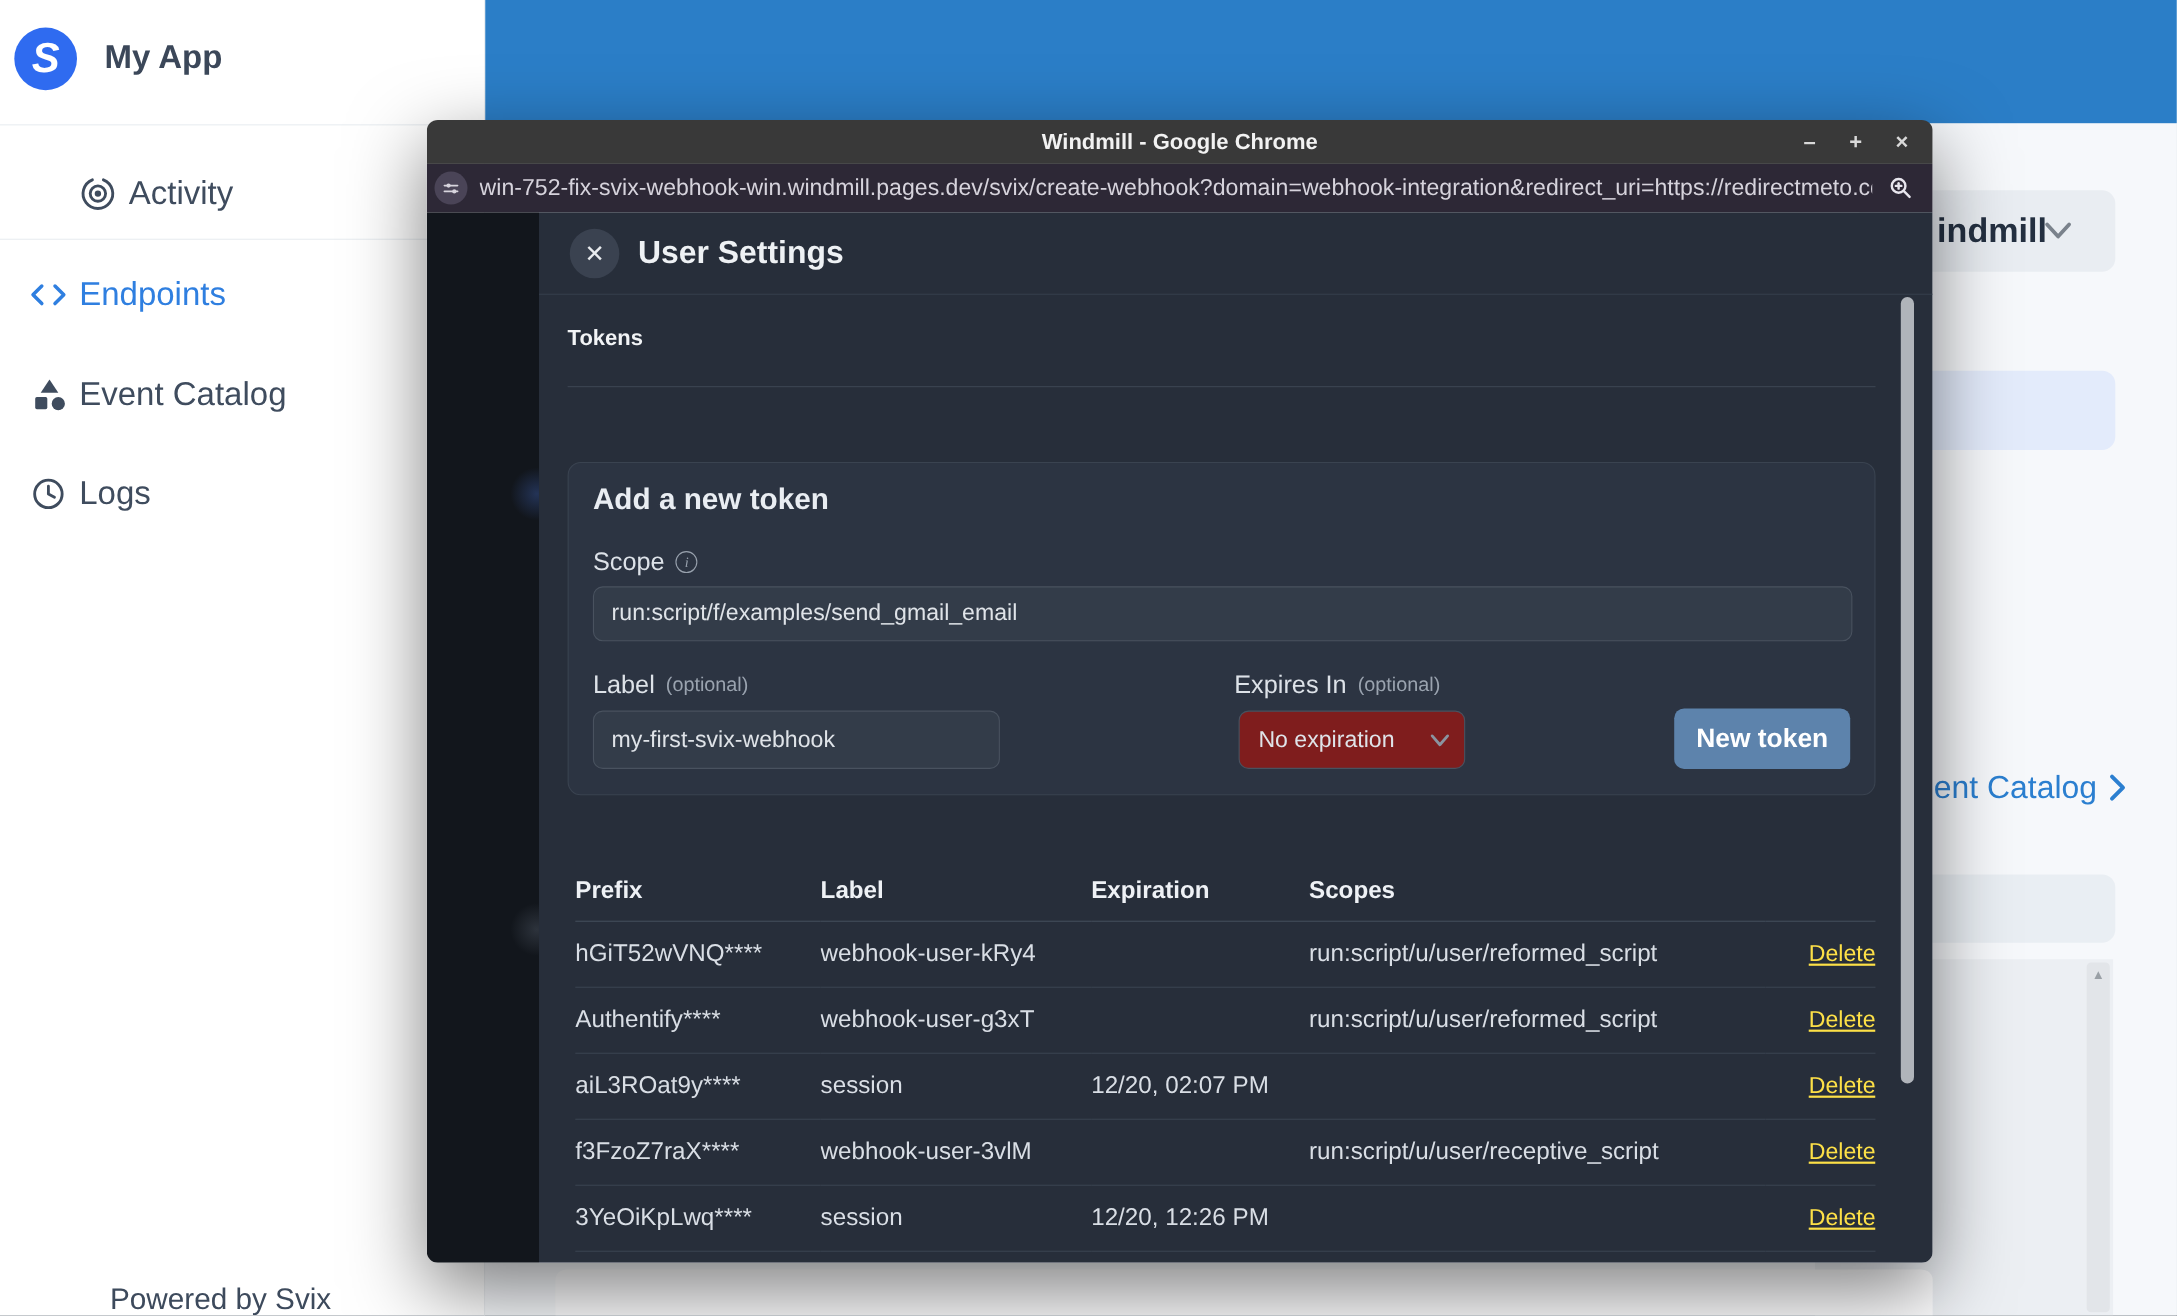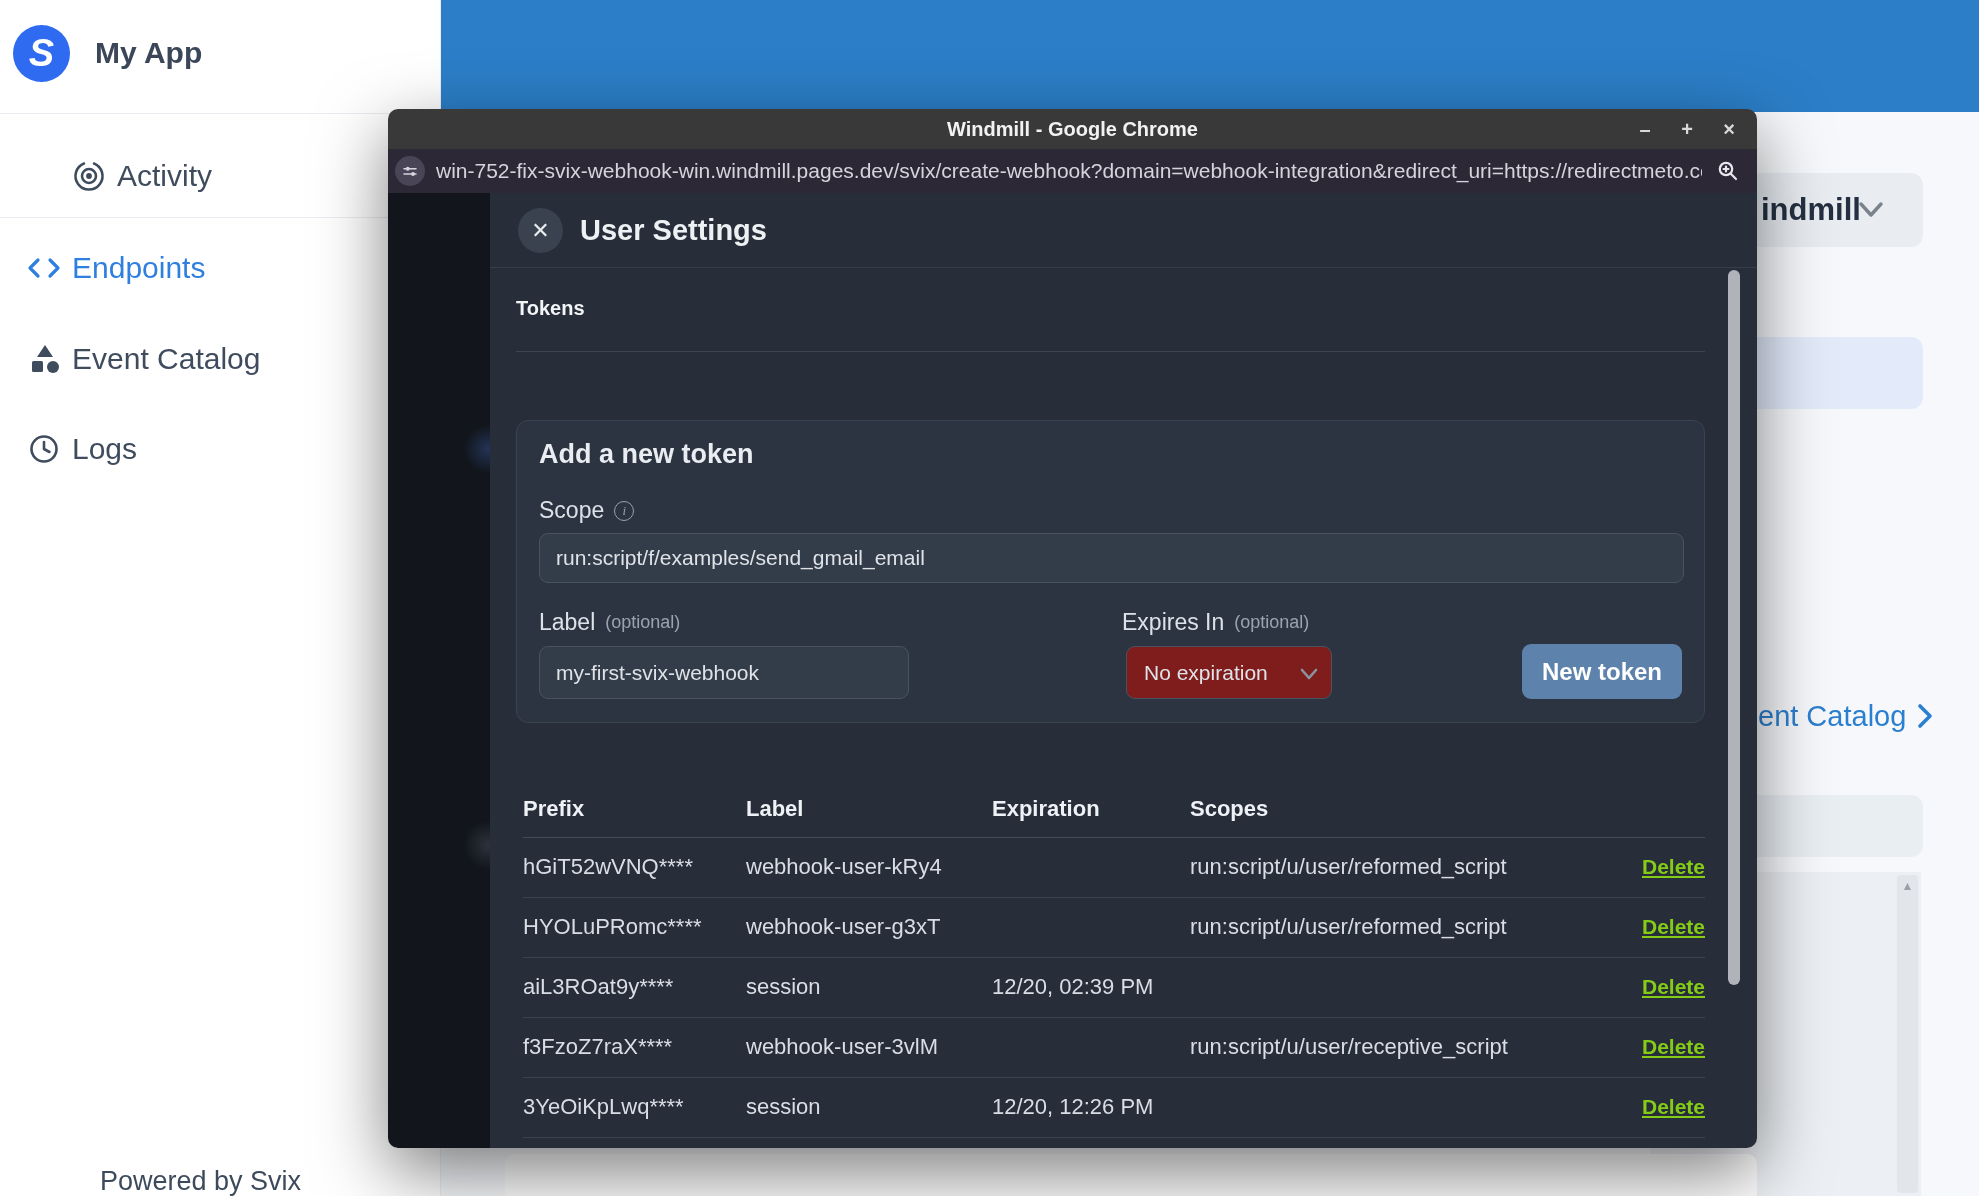--- a/index.html
+++ b/index.html
@@ -76,21 +76,21 @@
   .sel { position:absolute; left:609px; top:225px; width:206px; height:53px; background:#7f1d1d; border:1px solid #49525f; border-radius:9px; cursor:pointer; }
   .sel-val { position:absolute; left:17px; top:0; height:51px; line-height:51px; font-size:21px; color:#dfe3e8; }
   .sel-chev { position:absolute; right:13px; top:20px; }
   .btn-new { position:absolute; right:22px; top:223px; width:160px; height:55px; background:#5d83ac; border:none; border-radius:9px; color:#ffffff; font-size:24px; font-weight:bold; cursor:pointer; font-family:"Liberation Sans", sans-serif; }
 
   .tok-wrap { position:absolute; left:33px; top:588px; width:1182px; }
   .tok-table { border-collapse:collapse; table-layout:fixed; width:1182px; }
   .tok-table th { text-align:left; font-size:22px; font-weight:bold; color:#eef1f5; height:56px; border-bottom:1px solid #434c5a; }
   .tok-table td { font-size:22px; color:#d9dee5; height:60px; border-bottom:1px solid #3a4350; overflow:hidden; white-space:nowrap; }
   .c-del { text-align:right; }
-  .c-del a { color:#84cc16; font-weight:bold; font-size:21px; text-decoration:underline; cursor:pointer; }
+  .c-del a { color:#fde047; font-weight:normal; font-size:21px; text-decoration:underline; cursor:pointer; }
   .modal-thumb { position:absolute; right:17px; top:77px; width:12px; height:715px; background:#b0b4ba; border-radius:6px; }
 </style>
 </head>
 <body>
 
 <div class="page">
 
   <header class="topbar">
     
     
@@ -268,30 +268,30 @@
             </thead>
             <tbody>
               <tr>
                 <td>hGiT52wVNQ****</td>
                 <td>webhook-user-kRy4</td>
                 <td></td>
                 <td>run:script/u/user/reformed_script</td>
                 <td class="c-del"><a>Delete</a></td>
               </tr>
               <tr>
-                <td>HYOLuPRomc****</td>
+                <td>Authentify****</td>
                 <td>webhook-user-g3xT</td>
                 <td></td>
                 <td>run:script/u/user/reformed_script</td>
                 <td class="c-del"><a>Delete</a></td>
               </tr>
               <tr>
                 <td>aiL3ROat9y****</td>
                 <td>session</td>
-                <td>12/20, 02:39 PM</td>
+                <td>12/20, 02:07 PM</td>
                 <td></td>
                 <td class="c-del"><a>Delete</a></td>
               </tr>
               <tr>
                 <td>f3FzoZ7raX****</td>
                 <td>webhook-user-3vlM</td>
                 <td></td>
                 <td>run:script/u/user/receptive_script</td>
                 <td class="c-del"><a>Delete</a></td>
               </tr>

